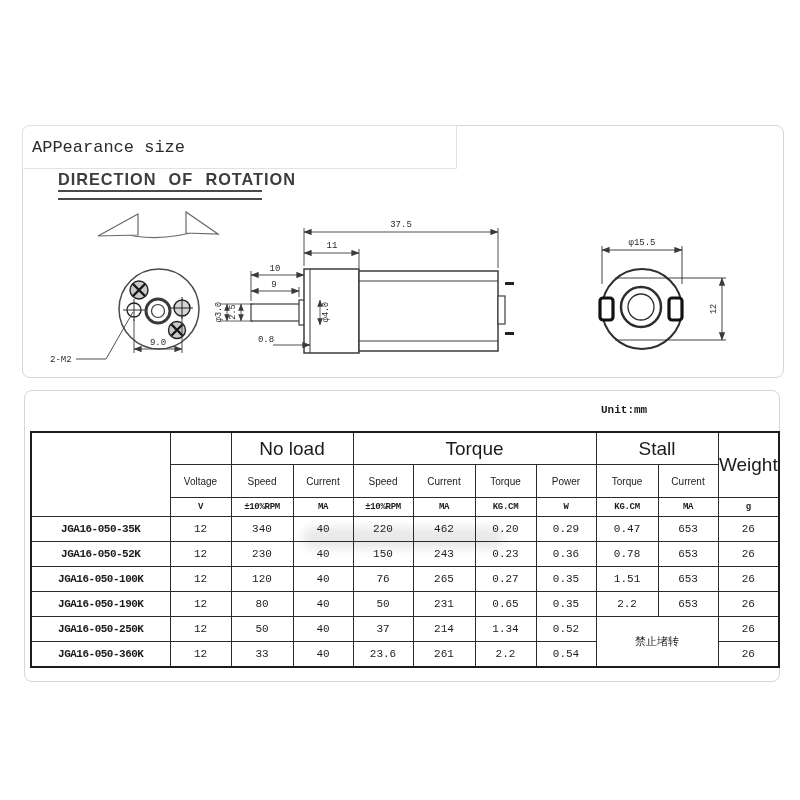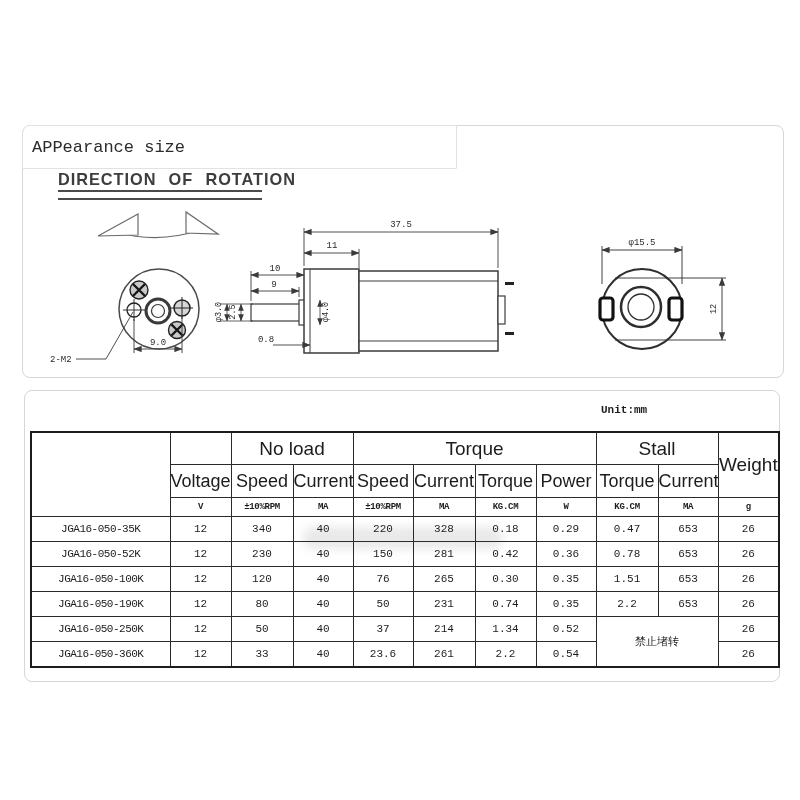--- a/index.html
+++ b/index.html
@@ -25,24 +25,24 @@
   .table-panel{position:absolute;left:24px;top:390px;width:754px;height:290px;
                border:1px solid #d6d6d6;border-radius:8px;background:#fff;}
   .unit-note{position:absolute;left:576px;top:13px;font-family:"Liberation Mono",monospace;
              font-size:11px;font-weight:bold;color:#1d1d1d;}
   table.spec{position:absolute;left:5px;top:40px;width:742px;border-collapse:collapse;
              table-layout:fixed;border:2px solid #1c1c1c;}
   table.spec td{border:1px solid #2b2b2b;text-align:center;vertical-align:middle;
                 padding:0;white-space:nowrap;overflow:hidden;
                 font-family:"Liberation Mono",monospace;font-size:11px;color:#1c1c1c;}
   tr.gh td{height:31px;font-family:"Liberation Sans",sans-serif;font-size:19px;}
-  tr.ch td{height:32px;font-family:"Liberation Sans",sans-serif;font-size:18px;}
+  tr.ch td{height:32px;font-family:"Liberation Sans",sans-serif;font-size:10px;}
   tr.uh td{height:18px;font-size:9px;font-weight:bold;letter-spacing:-.3px;}
   tr.dr td{height:24px;}
-  td.model{font-size:10.5px;font-weight:normal;letter-spacing:-.5px;}
+  td.model{font-size:10.5px;font-weight:bold;letter-spacing:-.5px;}
   td.stall-note{font-family:"Liberation Sans",sans-serif;font-size:12px;}
   .watermark{position:absolute;left:278px;top:136px;width:200px;height:22px;
              background:rgba(175,175,175,.28);filter:blur(5px);border-radius:10px;}
 </style>
 </head>
 <body>
 
 <div class="page">
 
   <div class="draw-panel">
@@ -223,61 +223,61 @@
         <td>MA</td>
         <td>g</td>
       </tr>
 
       <tr class="dr">
         <td class="model">JGA16-050-35K</td>
         <td>12</td>
         <td>340</td>
         <td>40</td>
         <td>220</td>
-        <td>328</td>
-        <td>0.18</td>
+        <td>462</td>
+        <td>0.20</td>
         <td>0.29</td>
         <td>0.47</td>
         <td>653</td>
         <td>26</td>
       </tr>
       <tr class="dr">
         <td class="model">JGA16-050-52K</td>
         <td>12</td>
         <td>230</td>
         <td>40</td>
         <td>150</td>
-        <td>281</td>
-        <td>0.42</td>
+        <td>243</td>
+        <td>0.23</td>
         <td>0.36</td>
         <td>0.78</td>
         <td>653</td>
         <td>26</td>
       </tr>
       <tr class="dr">
         <td class="model">JGA16-050-100K</td>
         <td>12</td>
         <td>120</td>
         <td>40</td>
         <td>76</td>
         <td>265</td>
-        <td>0.30</td>
+        <td>0.27</td>
         <td>0.35</td>
         <td>1.51</td>
         <td>653</td>
         <td>26</td>
       </tr>
       <tr class="dr">
         <td class="model">JGA16-050-190K</td>
         <td>12</td>
         <td>80</td>
         <td>40</td>
         <td>50</td>
         <td>231</td>
-        <td>0.74</td>
+        <td>0.65</td>
         <td>0.35</td>
         <td>2.2</td>
         <td>653</td>
         <td>26</td>
       </tr>
       <tr class="dr">
         <td class="model">JGA16-050-250K</td>
         <td>12</td>
         <td>50</td>
         <td>40</td>

